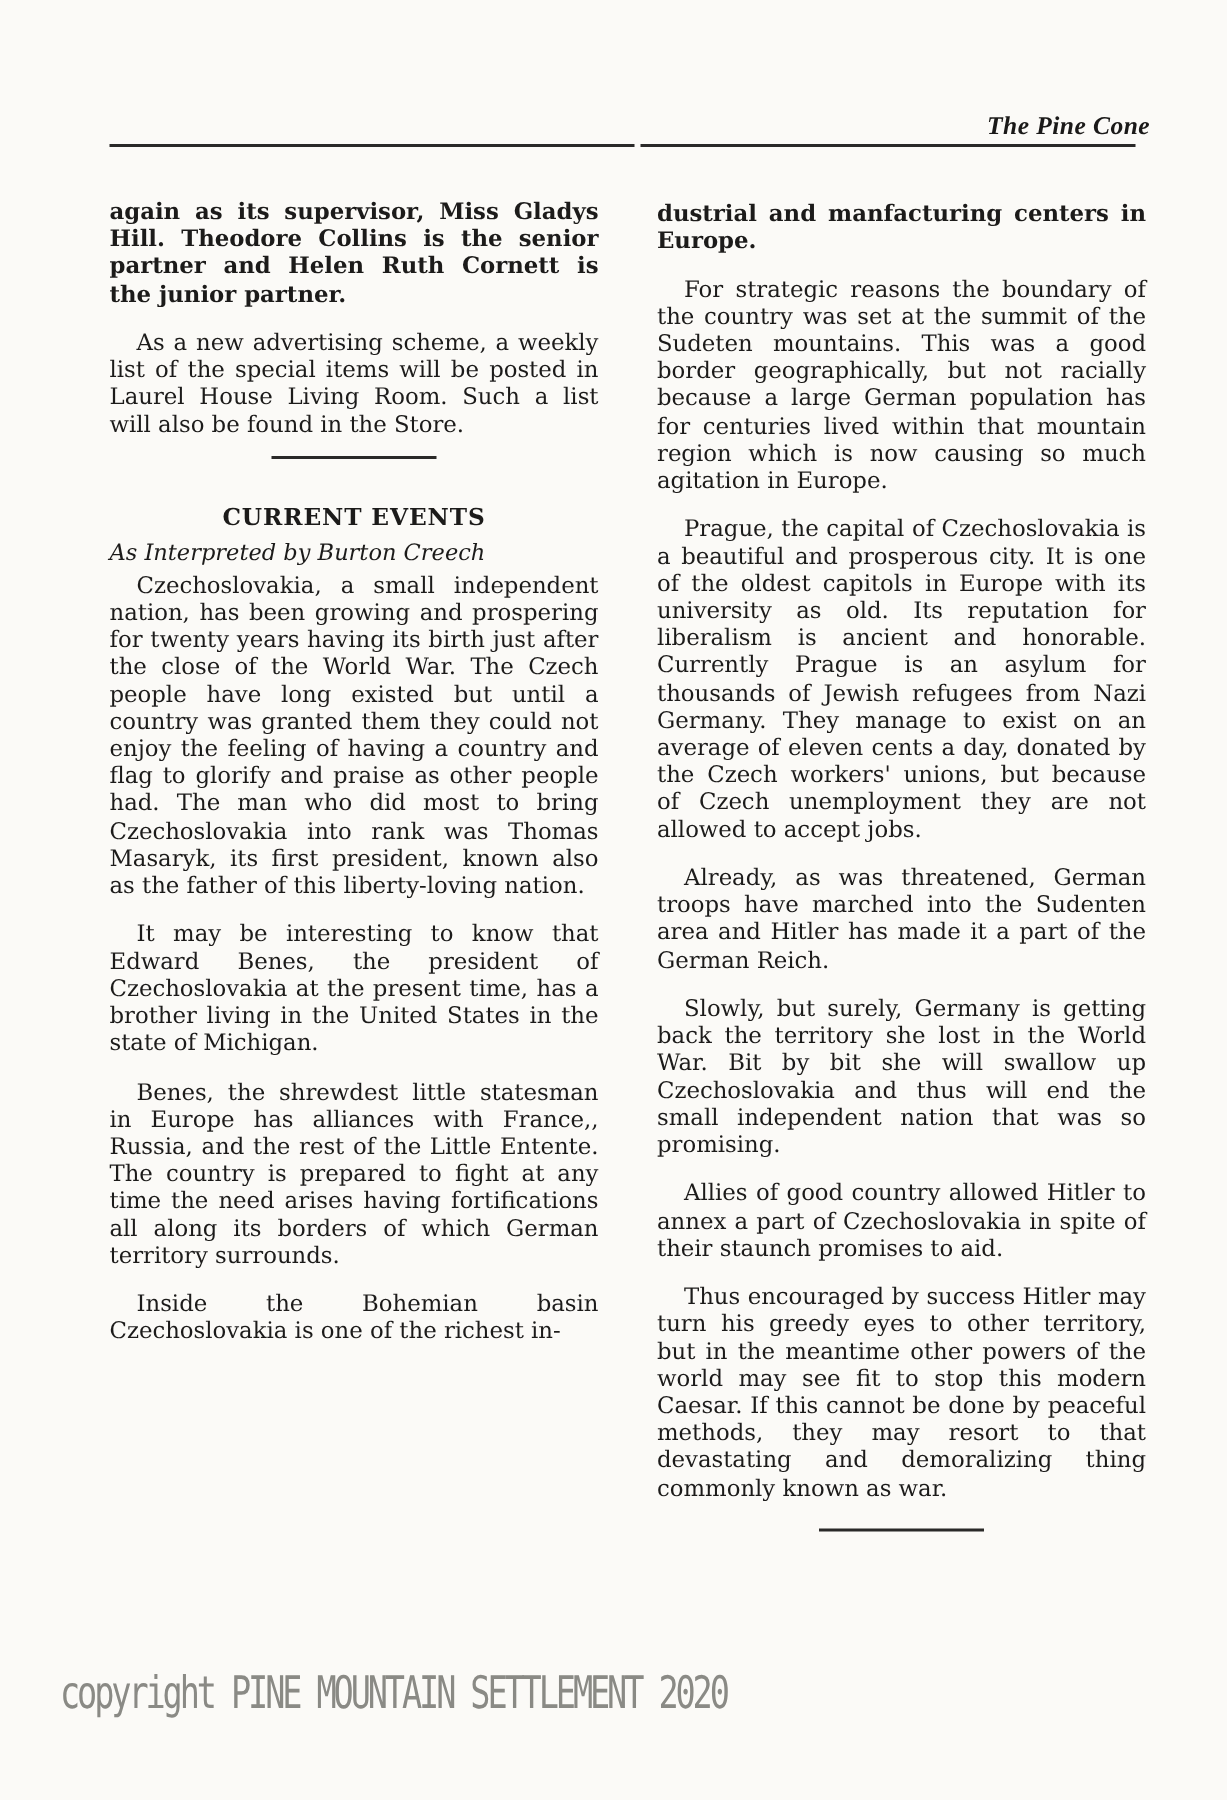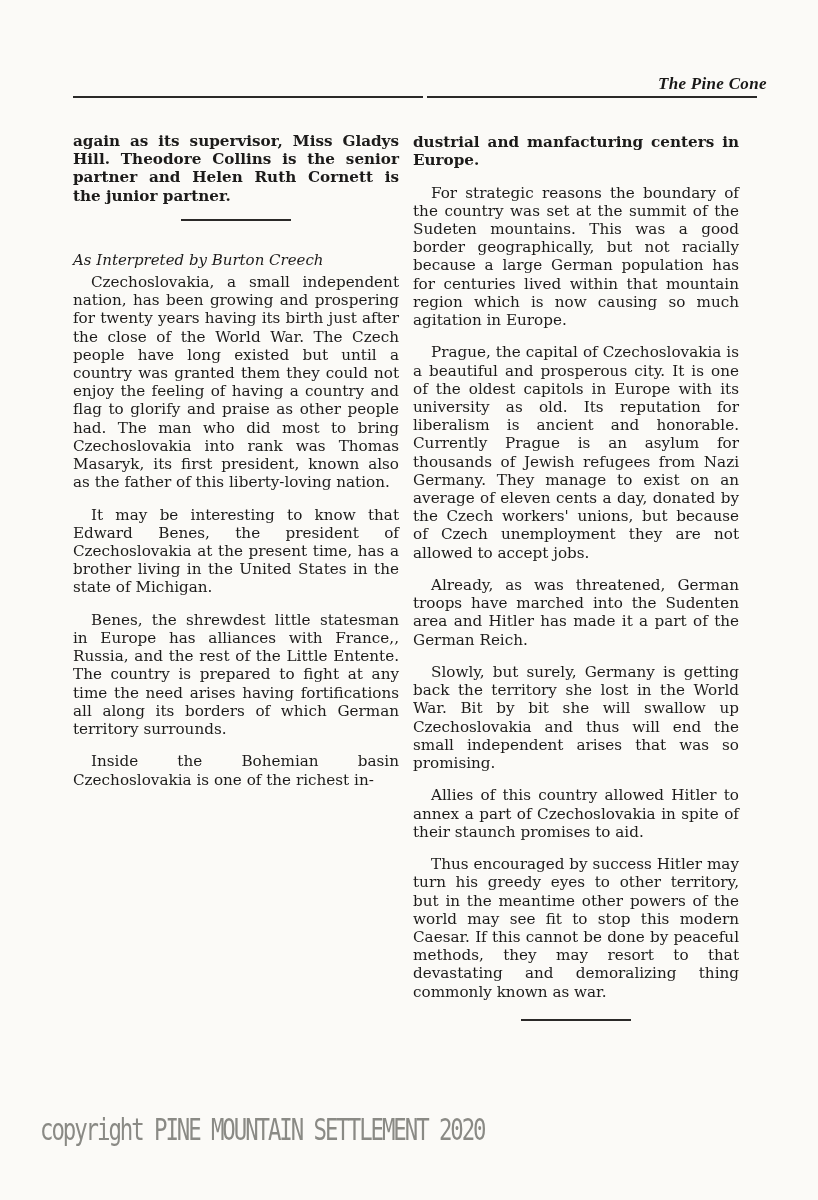--- a/index.html
+++ b/index.html
@@ -18,21 +18,21 @@
   }
   .head-rule {
     position: absolute; top: 96px; height: 2px; background: #2a2928;
   }
   .column {
     position: absolute; top: 132px; width: 326px;
     font-size: 15.2px; line-height: 18.2px;
     text-align: justify;
   }
   .col-left { left: 73px; }
-  .col-right { left: 413px; top: 133px; }
+  .col-right { left: 438px; top: 133px; }
   .column p { margin: 0 0 14.2px 0; text-indent: 18px; }
   .column p.cont { text-indent: 0; font-weight: bold; }
   .divider { height: 2px; background: #2a2928; }
   .section-title {
     text-align: center; font-size: 15.5px; letter-spacing: 0.6px;
     margin: 0; line-height: 18px;
   }
   .byline {
     text-align: left; font-style: italic; font-size: 15px;
     margin: 5px 0 4px 0; line-height: 18px;
@@ -47,33 +47,35 @@
 </style>
 </head>
 <body>
 
 <div class="running-head">The Pine Cone</div>
 <div class="head-rule" style="left:73px; width:350px;"></div>
 <div class="head-rule" style="left:427px; width:330px;"></div>
 
 <div class="column col-left">
   <p class="cont">again as its supervisor, Miss Gladys Hill. Theodore Collins is the senior partner and Helen Ruth Cornett is the junior partner.</p>
+  <p style="margin-bottom:12px;">As a new advertising scheme, a weekly list of the special items will be posted in Laurel House Living Room. Such a list will also be found in the Store.</p>
   <div class="divider" style="width:110px; margin:0 auto 30px auto;"></div>
 
+  <h2 class="section-title">CURRENT EVENTS</h2>
   <div class="byline">As Interpreted by Burton Creech</div>
   <p>Czechoslovakia, a small independent nation, has been growing and prospering for twenty years having its birth just after the close of the World War. The Czech people have long existed but until a country was granted them they could not enjoy the feeling of having a country and flag to glorify and praise as other people had. The man who did most to bring Czechoslovakia into rank was Thomas Masaryk, its first president, known also as the father of this liberty-loving nation.</p>
   <p>It may be interesting to know that Edward Benes, the president of Czechoslovakia at the present time, has a brother living in the United States in the state of Michigan.</p>
   <p>Benes, the shrewdest little statesman in Europe has alliances with France,, Russia, and the rest of the Little Entente. The country is prepared to fight at any time the need arises having fortifications all along its borders of which German territory surrounds.</p>
   <p>Inside the Bohemian basin Czechoslovakia is one of the richest in-</p>
 </div>
 
 <div class="column col-right">
   <p class="cont">dustrial and manfacturing centers in Europe.</p>
   <p>For strategic reasons the boundary of the country was set at the summit of the Sudeten mountains. This was a good border geographically, but not racially because a large German population has for centuries lived within that mountain region which is now causing so much agitation in Europe.</p>
   <p>Prague, the capital of Czechoslovakia is a beautiful and prosperous city. It is one of the oldest capitols in Europe with its university as old. Its reputation for liberalism is ancient and honorable. Currently Prague is an asylum for thousands of Jewish refugees from Nazi Germany. They manage to exist on an average of eleven cents a day, donated by the Czech workers' unions, but because of Czech unemployment they are not allowed to accept jobs.</p>
   <p>Already, as was threatened, German troops have marched into the Sudenten area and Hitler has made it a part of the German Reich.</p>
-  <p>Slowly, but surely, Germany is getting back the territory she lost in the World War. Bit by bit she will swallow up Czechoslovakia and thus will end the small independent arises that was so promising.</p>
-  <p>Allies of this country allowed Hitler to annex a part of Czechoslovakia in spite of their staunch promises to aid.</p>
+  <p>Slowly, but surely, Germany is getting back the territory she lost in the World War. Bit by bit she will swallow up Czechoslovakia and thus will end the small independent nation that was so promising.</p>
+  <p>Allies of good country allowed Hitler to annex a part of Czechoslovakia in spite of their staunch promises to aid.</p>
   <p style="margin-bottom:18px;">Thus encouraged by success Hitler may turn his greedy eyes to other territory, but in the meantime other powers of the world may see fit to stop this modern Caesar. If this cannot be done by peaceful methods, they may resort to that devastating and demoralizing thing commonly known as war.</p>
   <div class="divider" style="width:110px; margin:0 auto;"></div>
 </div>
 
 <div class="watermark">copyright PINE MOUNTAIN SETTLEMENT 2020</div>
 
 </body></html>

